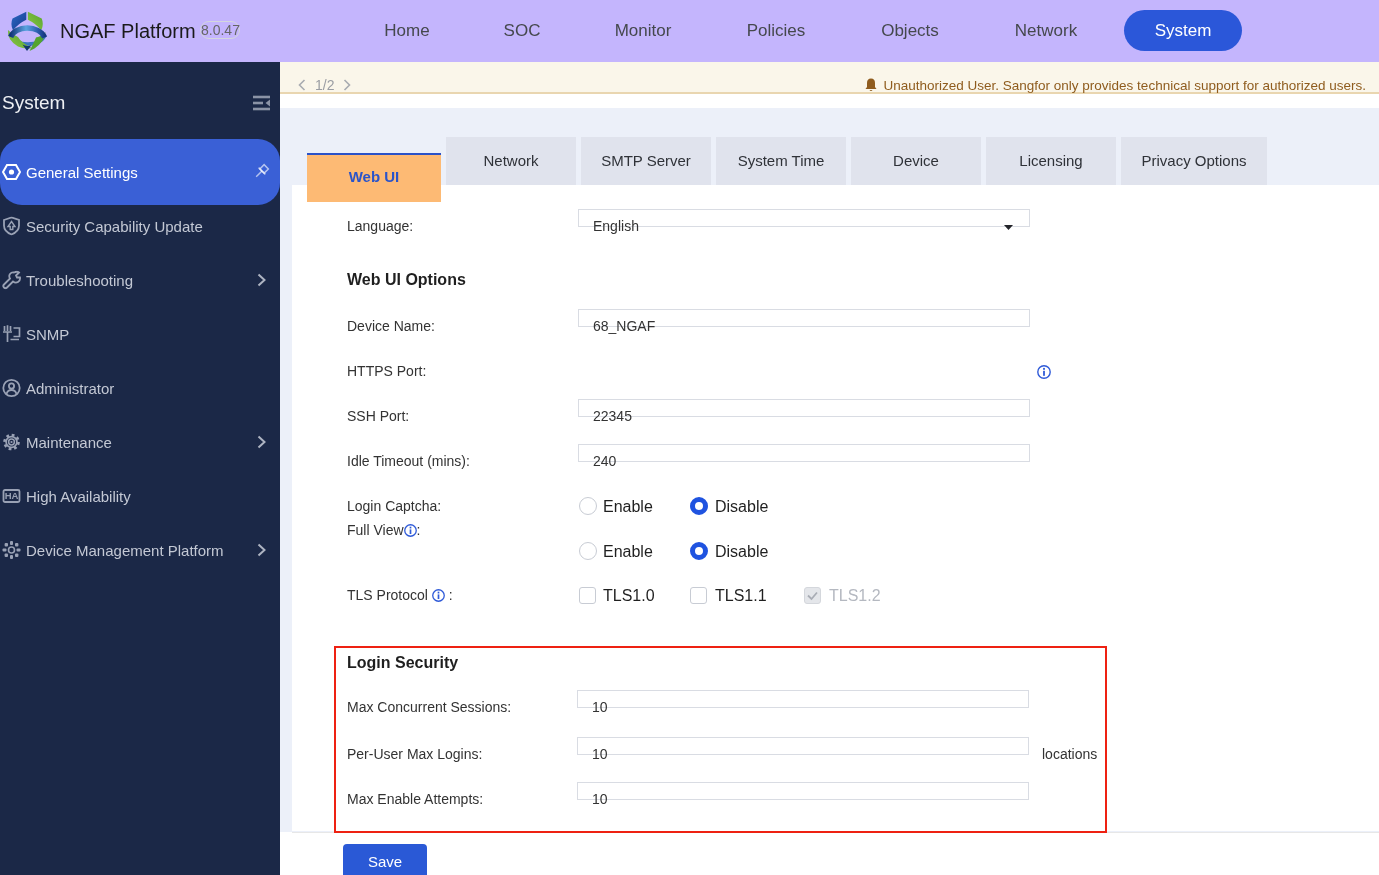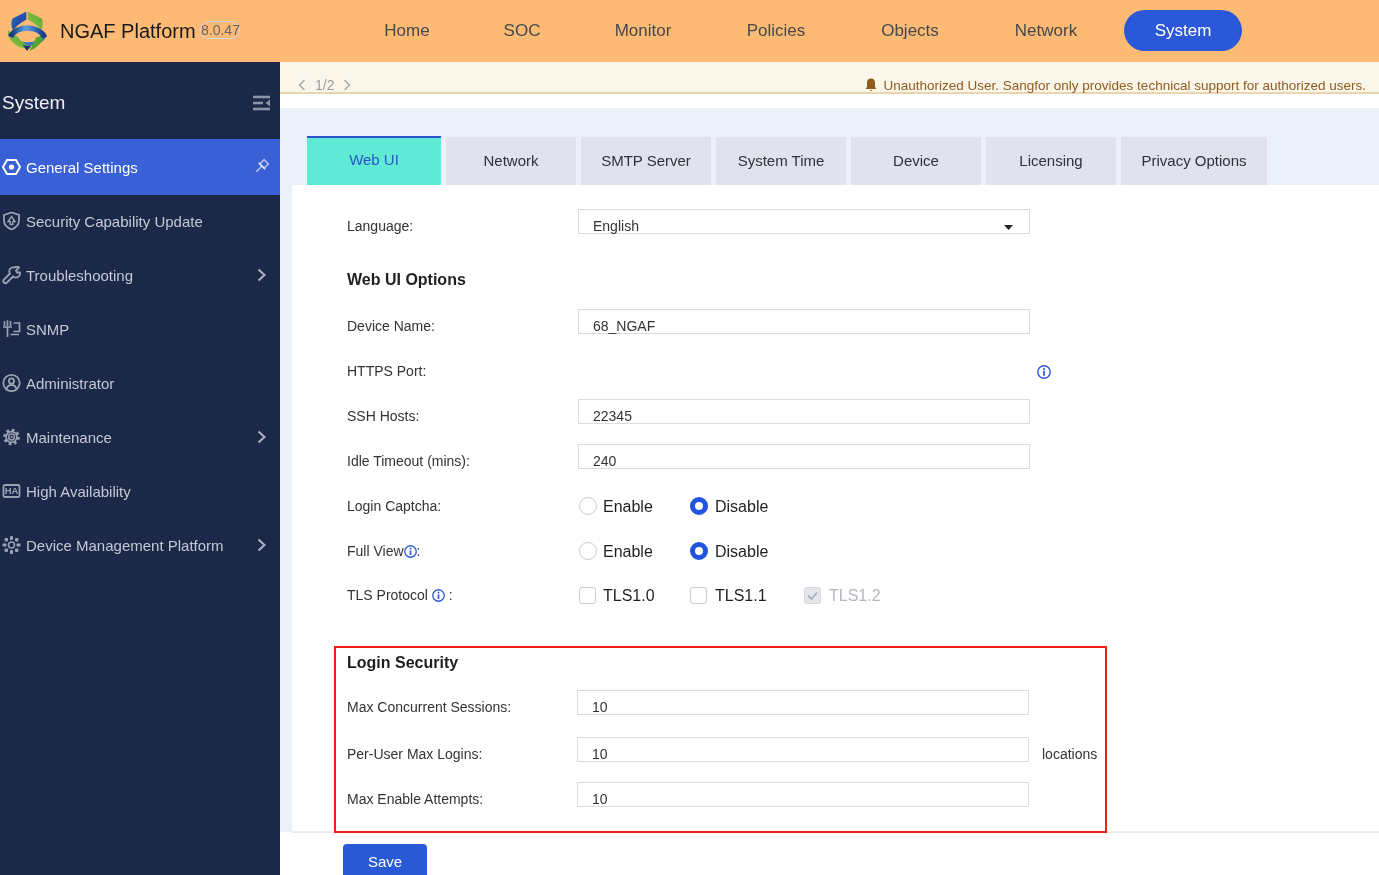--- a/index.html
+++ b/index.html
@@ -2,53 +2,53 @@
 <html><head>
 <meta charset="utf-8">
 <style>
   * { margin:0; padding:0; box-sizing:border-box; }
   html,body { width:1379px; height:875px; overflow:hidden; background:#fff;
     font-family:"Liberation Sans", sans-serif; }
   #app { position:relative; width:1379px; height:875px; }
   .abs { position:absolute; }
 
   
-  #header { position:absolute; left:0; top:0; width:1379px; height:66px; background:#fdba74; }
+  #header { position:absolute; left:0; top:0; width:1379px; height:66px; background:#c4b5fd; }
   #brand { position:absolute; left:60px; top:20px; font-size:20px; color:#1a1a1a; }
   #ver { position:absolute; left:200px; top:21px; width:40px; height:18px; border:1px solid #d4d7dc;
      border-radius:9px; font-size:14px; color:#666; text-align:center; line-height:16px; }
   .nav { position:absolute; top:21px; transform:translateX(-50%); font-size:17px; color:#45484d; }
   #pill { position:absolute; left:1124px; top:10px; width:118px; height:41px; background:#2b57d9;
      border-radius:21px; color:#fff; font-size:17px; text-align:center; line-height:41px; }
 
   
   #side { position:absolute; left:0; top:62px; width:280px; height:813px; background:#1b2847; }
   #sidehead { position:absolute; left:2px; top:30px; font-size:19px; color:#eef0f4; }
-  .mitem { position:absolute; left:0; width:280px; height:56px; color:#c3c8d4; font-size:15px; }
+  .mitem { position:absolute; left:0; width:280px; height:66px; color:#c3c8d4; font-size:15px;border-radius:22px; }
   .mitem .txt { position:absolute; left:26px; top:50%; transform:translateY(-50%); }
   .mitem svg.ic { position:absolute; left:2px; top:50%; transform:translateY(-50%); }
   .mitem.sel { background:#3a60d6; color:#fff; }
   .chev { position:absolute; right:14px; top:50%; transform:translateY(-50%); }
 
   
   #strip { position:absolute; left:280px; top:62px; width:1099px; height:32px; background:#faf6ea;
      border-bottom:2px solid #e9d6b0; }
   #pager { position:absolute; left:18px; top:15px; font-size:14px; color:#9a9da3; }
   #notice { position:absolute; right:13px; top:16px; font-size:13.5px; color:#8f5c1e; }
   #pagebg { position:absolute; left:280px; top:108px; width:1099px; height:724px; background:#ecf0f9; }
   #card { position:absolute; left:292px; top:185px; width:1087px; height:646px; background:#fff; }
   #footer { position:absolute; left:280px; top:832px; width:1099px; height:43px; background:#fff; }
 
   .tab { position:absolute; top:137px; height:48px; background:#e0e3ed; color:#2f3238;
      font-size:15px; text-align:center; line-height:48px; }
-  .tab.active { top:136px; height:49px; background:#5eead4; border-top:2.5px solid #2b52c8;
-     color:#2b54c9; font-weight:normal; line-height:44px; }
+  .tab.active { top:153px; height:49px; background:#fdba74; border-top:2.5px solid #2b52c8;
+     color:#2b54c9; font-weight:bold; line-height:44px; }
 
   .lbl { position:absolute; left:347px; font-size:14px; color:#333; }
-  .inp { position:absolute; left:578px; width:452px; height:25px; background:#fff;
+  .inp { position:absolute; left:578px; width:452px; height:18px; background:#fff;
      border:1px solid #d9dce3; border-radius:0; font-size:14px; color:#333; line-height:33px;
      padding-left:14px; }
   .h2 { position:absolute; left:347px; font-size:16px; font-weight:bold; color:#1f1f1f; }
 
   .radio { position:absolute; width:18px; height:18px; border-radius:50%; border:1px solid #c8ccd4; background:#fff; }
   .radio.on { border:5px solid #1f53e0; }
   .cbx { position:absolute; width:17px; height:17px; border-radius:3px; border:1px solid #c8ccd4; background:#fff; }
   .cbx.dis { background:#e4e6ea; border-color:#d4d7dc; }
   .olbl { position:absolute; font-size:16px; color:#1f1f1f; }
 
@@ -243,33 +243,33 @@
   <div class="lbl" style="top:318px;">Device Name:</div>
   <div class="inp" style="top:309px;">68_NGAF</div>
 
   <div class="lbl" style="top:363px;">HTTPS Port:</div>
   <svg class="abs" style="left:1037px; top:365px;" width="14" height="14" viewBox="0 0 14 14">
     <circle cx="7" cy="7" r="6.2" fill="none" stroke="#2f5ad8" stroke-width="1.4"></circle>
     <rect x="6.1" y="5.8" width="1.8" height="5" fill="#2f5ad8"></rect>
     <rect x="6.1" y="2.9" width="1.8" height="1.9" fill="#2f5ad8"></rect>
   </svg>
 
-  <div class="lbl" style="top:408px;">SSH Hosts:</div>
+  <div class="lbl" style="top:408px;">SSH Port:</div>
   <div class="inp" style="top:399px;">22345</div>
 
   <div class="lbl" style="top:453px;">Idle Timeout (mins):</div>
   <div class="inp" style="top:444px;">240</div>
 
   <div class="lbl" style="top:498px;">Login Captcha:</div>
   <div class="radio" style="left:579px; top:497px;"></div>
   <div class="olbl" style="left:603px; top:498px;">Enable</div>
   <div class="radio on" style="left:690px; top:497px;"></div>
   <div class="olbl" style="left:715px; top:498px;">Disable</div>
 
-  <div class="lbl" style="top:543px;">Full View<svg class="iinfo" width="13" height="13" viewBox="0 0 14 14">
+  <div class="lbl" style="top:522px;">Full View<svg class="iinfo" width="13" height="13" viewBox="0 0 14 14">
         <circle cx="7" cy="7" r="6.2" fill="none" stroke="#2f5ad8" stroke-width="1.4"></circle>
         <rect x="6.1" y="5.8" width="1.8" height="5" fill="#2f5ad8"></rect>
         <rect x="6.1" y="2.9" width="1.8" height="1.9" fill="#2f5ad8"></rect>
       </svg>:</div>
   <div class="radio" style="left:579px; top:542px;"></div>
   <div class="olbl" style="left:603px; top:543px;">Enable</div>
   <div class="radio on" style="left:690px; top:542px;"></div>
   <div class="olbl" style="left:715px; top:543px;">Disable</div>
 
   <div class="lbl" style="top:587px;">TLS Protocol <svg class="iinfo" width="13" height="13" viewBox="0 0 14 14">

